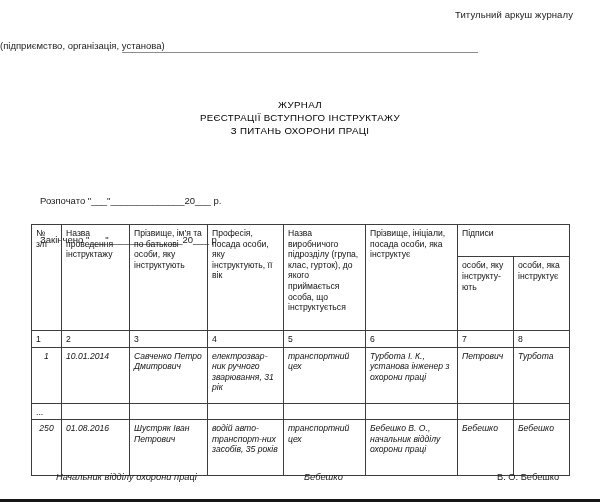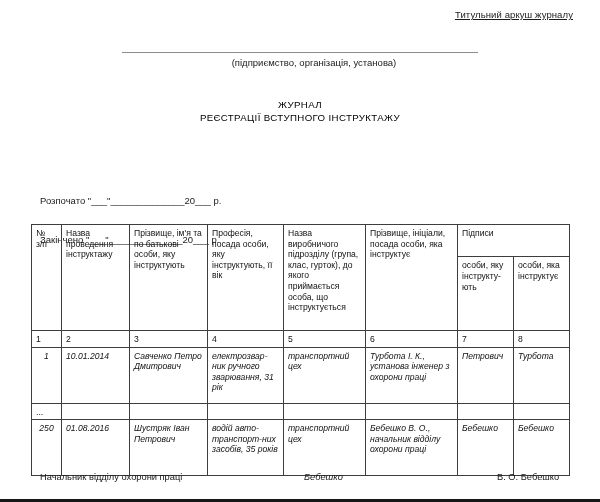--- a/index.html
+++ b/index.html
@@ -23,41 +23,39 @@
   }
 
   
   .top-label {
     position: absolute;
     top: 9px;
     right: 27px;
     font-size: 9.5px;
     color: #1a1a1a;
     letter-spacing: .1px;
-    text-decoration: underline;
   }
 
   
   .org-rule {
     position: absolute;
     left: 122px;
     top: 52px;
     width: 356px;
     height: 1px;
     background: #8c8c8c;
   }
   .org-caption {
     position: absolute;
     left: 0;
     right: 0;
-    top: 57px;
-    text-align: center;
+    top: 40px;
+    text-align: left;
     font-size: 9.5px;
     color: #1a1a1a;
-    margin-left: 28px;
   }
 
   
   .title-block {
     position: absolute;
     left: 0;
     right: 0;
     top: 98px;
     text-align: center;
   }
@@ -137,21 +135,21 @@
 
   
   .footer {
     position: absolute;
     left: 40px;
     top: 472px;
     width: 520px;
     font-size: 9.3px;
     color: #1a1a1a;
   }
-  .footer .fl { position: absolute; left: 0; top: 0; }
+  .footer .fl { position: absolute; left: 16px; top: 0; font-style: italic; }
   .footer .fc { position: absolute; left: 264px; top: 0; font-style: italic; }
   .footer .fr { position: absolute; left: 429px; top: 0; padding-left: 28px; }
 
   .bottom-bar {
     position: absolute;
     left: 0;
     right: 0;
     bottom: 0;
     height: 3px;
     background: #161616;
@@ -163,20 +161,21 @@
 <div class="page">
 
   <div class="top-label">Титульний аркуш журналу</div>
 
   <div class="org-rule"></div>
   <div class="org-caption">(підприємство, організація, установа)</div>
 
   <div class="title-block">
     <div>ЖУРНАЛ</div>
     <div>РЕЄСТРАЦІЇ ВСТУПНОГО ІНСТРУКТАЖУ</div>
+    <div>З ПИТАНЬ ОХОРОНИ ПРАЦІ</div>
   </div>
 
   <div class="dates">
     <div>Розпочато "___"______________20___ р.</div>
     <div>Закінчено "___"______________20___ р.</div>
   </div>
 
   <div class="tbl-wrap">
     <table class="reg">
       <colgroup>

